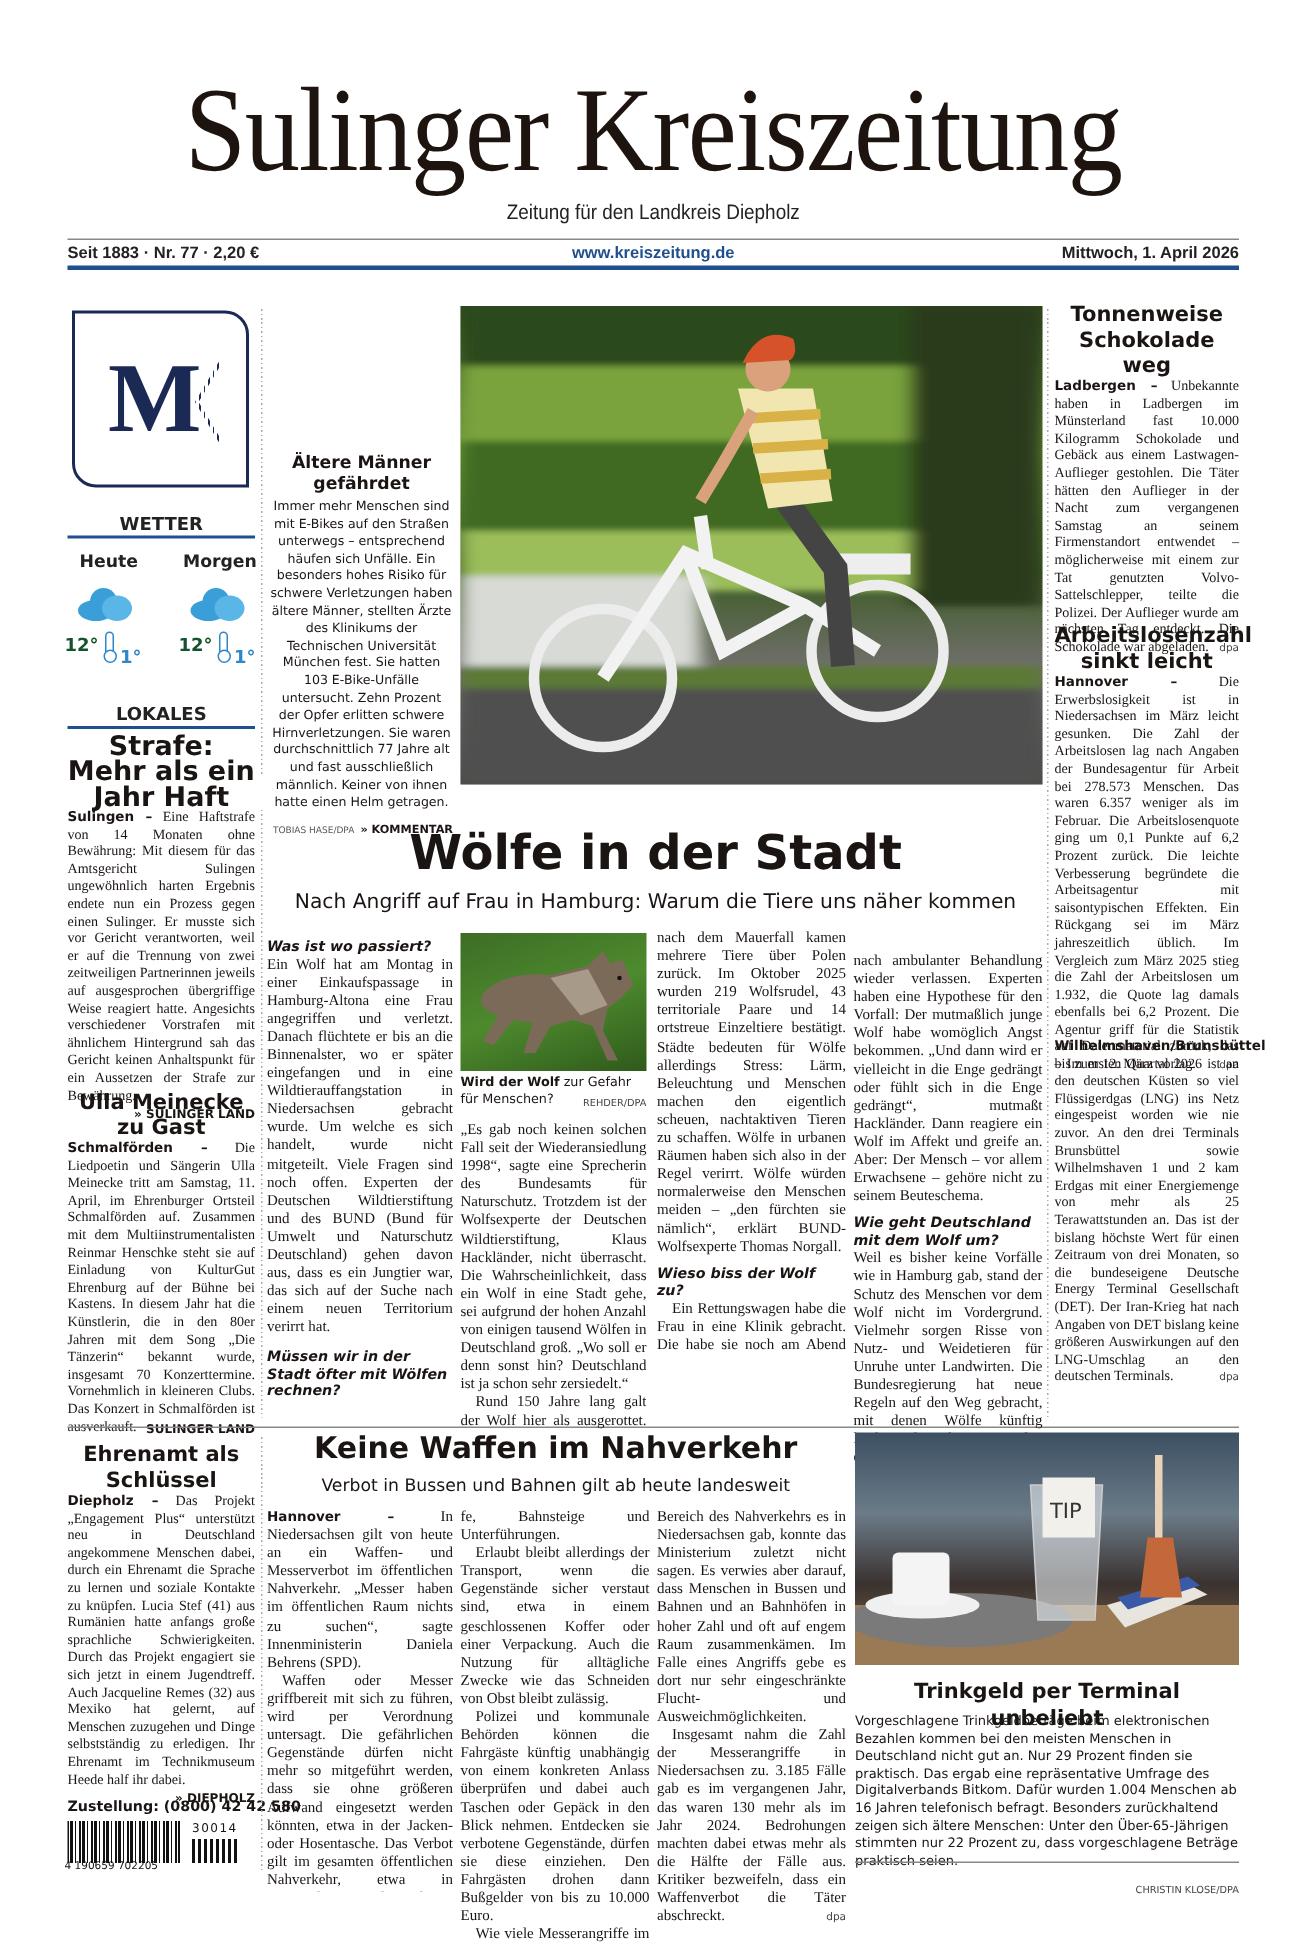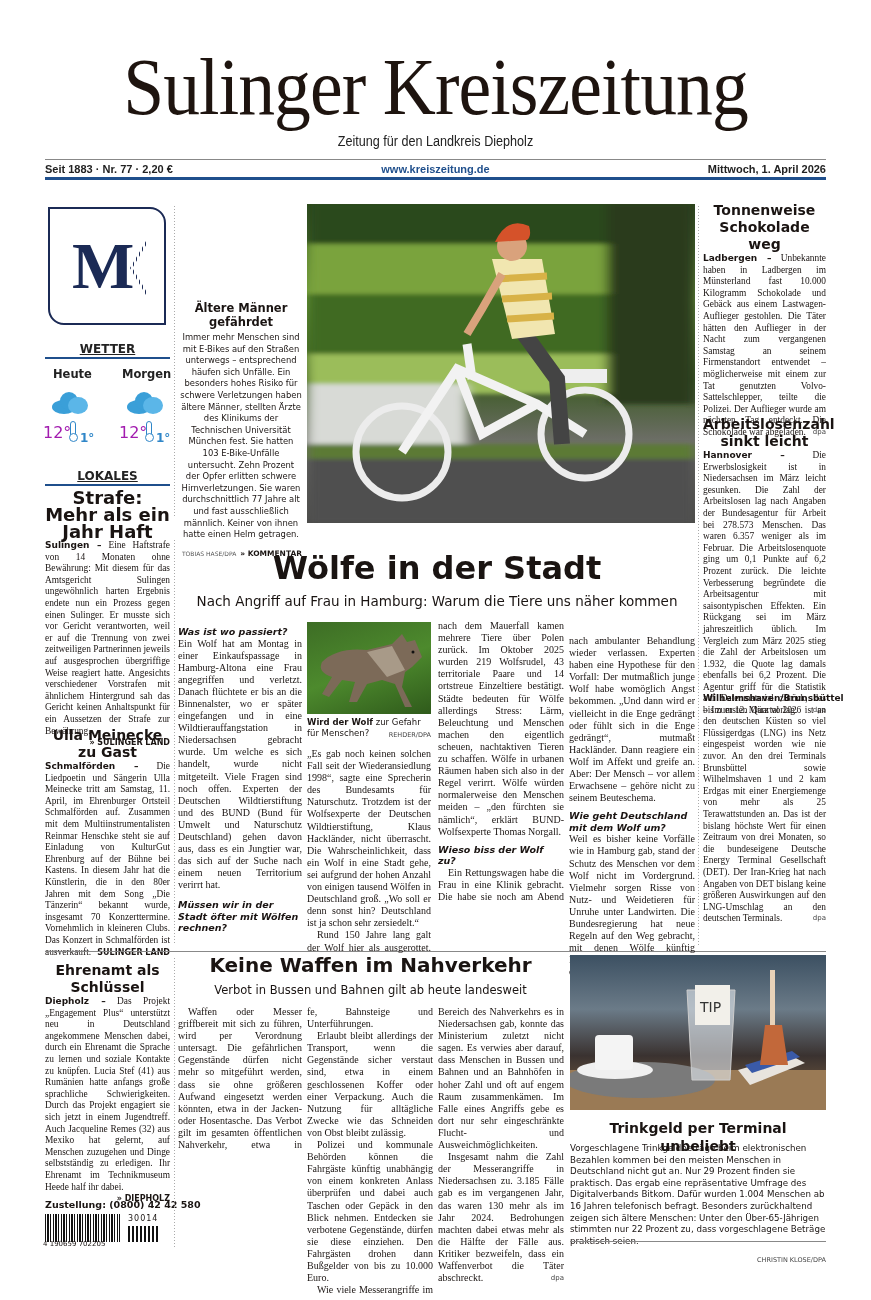--- a/index.html
+++ b/index.html
@@ -18,26 +18,26 @@
   .infobar .l { position:absolute; left:0; color:#222; }
   .infobar .c { position:absolute; left:0; width:100%; text-align:center; color:#1f4f8c; }
   .infobar .r { position:absolute; right:0; color:#222; }
   .rule-blue { position:absolute; left:45px; width:781px; top:177px; height:3px; background:#1f4f8c; }
 
   
   #mk-logo { position:absolute; left:48px; top:207px; width:118px; height:118px; border:2px solid #1b2a55; border-radius:0 16px 0 16px; }
   #mk-logo .m { position:absolute; left:22px; top:22px; font-family:"Liberation Serif", serif; font-size:66px; font-weight:bold; color:#1b2a55; line-height:70px; }
   #mk-logo .k { position:absolute; left:80px; top:32px; width:16px; height:54px;
     background:repeating-linear-gradient(90deg,#1b2a55 0 1px,transparent 1px 3px); clip-path:polygon(0 50%,100% 0,100% 8%,15% 50%,100% 92%,100% 100%); }
-  .section-head { position:absolute; left:45px; width:125px; text-align:center; font-family:"DejaVu Sans", sans-serif; font-weight:bold; font-size:12px; color:#222;text-decoration:underline; }
+  .section-head { position:absolute; left:45px; width:125px; text-align:center; font-family:"DejaVu Sans", sans-serif; font-weight:bold; font-size:12px; color:#222; }
   .section-rule { position:absolute; left:45px; width:125px; height:2px; background:#1f4f8c; }
   .wx-day { position:absolute; font-family:"DejaVu Sans", sans-serif; font-weight:bold; font-size:11.5px; color:#222; }
   .cloud { position:absolute; width:38px; height:22px; }
   .cloud span { position:absolute; background:#3a9fd8; border-radius:50%; }
-  .temp-hi { position:absolute; font-family:"DejaVu Sans", sans-serif; font-weight:normal; font-size:16px; color:#a21caf; }
+  .temp-hi { position:absolute; font-family:"DejaVu Sans", sans-serif; font-weight:bold; font-size:12px; color:#14532d; }
   .temp-lo { position:absolute; font-family:"DejaVu Sans", sans-serif; font-weight:bold; font-size:12px; color:#2f86c8; }
   .thermo { position:absolute; width:6px; height:18px; border:1.5px solid #2f86c8; border-radius:3px; }
   .thermo::after { content:""; position:absolute; left:-2px; bottom:-4px; width:7px; height:7px; border:1.5px solid #2f86c8; border-radius:50%; background:#fff; }
 
   .hl { font-family:"DejaVu Sans", "Liberation Sans", sans-serif; font-weight:bold; color:#1a1412; text-align:center; }
   .body { font-family:"Liberation Serif", serif; font-size:10px; line-height:12.1px; text-align:justify; hyphens:auto; color:#1a1412; }
   .body .dl { font-family:"DejaVu Sans", sans-serif; font-weight:bold; font-size:9px; }
   .credit { font-family:"DejaVu Sans", sans-serif; font-size:7px; color:#444; float:right; }
   .ref { font-family:"DejaVu Sans", sans-serif; font-weight:bold; font-size:8px; float:right; }
   .subhead { font-family:"DejaVu Sans", sans-serif; font-weight:bold; font-style:italic; font-size:9.5px; margin-top:6px; line-height:11.5px; }
@@ -245,20 +245,24 @@
   <div class="body">nach ambulanter Behandlung wieder verlassen. Experten haben eine Hypothese für den Vorfall: Der mutmaßlich junge Wolf habe womöglich Angst bekommen. „Und dann wird er vielleicht in die Enge gedrängt oder fühlt sich in die Enge gedrängt“, mutmaßt Hackländer. Dann reagiere ein Wolf im Affekt und greife an. Aber: Der Mensch – vor allem Erwachsene – gehöre nicht zu seinem Beuteschema.</div>
   <div class="subhead">Wie geht Deutschland mit dem Wolf um?</div>
   <div class="body">Weil es bisher keine Vorfälle wie in Hamburg gab, stand der Schutz des Menschen vor dem Wolf nicht im Vordergrund. Vielmehr sorgen Risse von Nutz- und Weidetieren für Unruhe unter Landwirten. Die Bundesregierung hat neue Regeln auf den Weg gebracht, mit denen Wölfe künftig leichter abgeschossen werden dürfen.</div>
   <div class="sans" style="text-align:right; font-size:7.5px; font-weight:bold;">LARISSA SCHWEDES</div>
 </div>
 
 <div class="abs hl" style="left:178px; width:385px; top:952px; font-size:20px; line-height:26px;">Keine Waffen im Nahverkehr</div>
 <div class="abs sans" style="left:178px; width:385px; top:983px; font-size:11.5px; text-align:center;">Verbot in Bussen und Bahnen gilt ab heute landesweit</div>
 
 <div class="abs" style="left:178px; top:1006px; width:124px;">
+  <div class="body">
+    <span class="dl">Hannover –</span>
+    <span>In Niedersachsen gilt von heute an ein Waffen- und Messerverbot im öffentlichen Nahverkehr. „Messer haben im öffentlichen Raum nichts zu suchen“, sagte Innenministerin Daniela Behrens (SPD).</span>
+  </div>
   <div class="body indent" style="height:146px; overflow:hidden;">Waffen oder Messer griffbereit mit sich zu führen, wird per Verordnung untersagt. Die gefährlichen Gegenstände dürfen nicht mehr so mitgeführt werden, dass sie ohne größeren Aufwand eingesetzt werden könnten, etwa in der Jacken- oder Hosentasche. Das Verbot gilt im gesamten öffentlichen Nahverkehr, etwa in Regionalzügen und S-Bahnen, Bussen und Straßenbahnen sowie Fähren. Es umfasst zudem Bahnhöfe, Bahnsteige und Unterführungen.</div>
 </div>
 <div class="abs" style="left:307px; top:1006px; width:126px;">
   <div class="body">fe, Bahnsteige und Unterführungen.</div>
   <div class="body indent">Erlaubt bleibt allerdings der Transport, wenn die Gegenstände sicher verstaut sind, etwa in einem geschlossenen Koffer oder einer Verpackung. Auch die Nutzung für alltägliche Zwecke wie das Schneiden von Obst bleibt zulässig.</div>
   <div class="body indent">Polizei und kommunale Behörden können die Fahrgäste künftig unabhängig von einem konkreten Anlass überprüfen und dabei auch Taschen oder Gepäck in den Blick nehmen. Entdecken sie verbotene Gegenstände, dürfen sie diese einziehen. Den Fahrgästen drohen dann Bußgelder von bis zu 10.000 Euro.</div>
   <div class="body indent" style="height:12px; overflow:hidden;">Wie viele Messerangriffe im Bereich des Nahverkehrs es in Niedersachsen gab, konnte das Ministerium zuletzt nicht sagen. Es verwies aber darauf, dass Menschen in Bussen und Bahnen und an Bahnhöfen in hoher Zahl und oft auf engem Raum zusammenkämen. Im Falle eines Angriffs gebe es dort nur sehr eingeschränkte Flucht- und Ausweichmöglichkeiten.</div>
 </div>
 <div class="abs" style="left:438px; top:1006px; width:126px;">
   <div class="body">Bereich des Nahverkehrs es in Niedersachsen gab, konnte das Ministerium zuletzt nicht sagen. Es verwies aber darauf, dass Menschen in Bussen und Bahnen und an Bahnhöfen in hoher Zahl und oft auf engem Raum zusammenkämen. Im Falle eines Angriffs gebe es dort nur sehr eingeschränkte Flucht- und Ausweichmöglichkeiten.</div>

